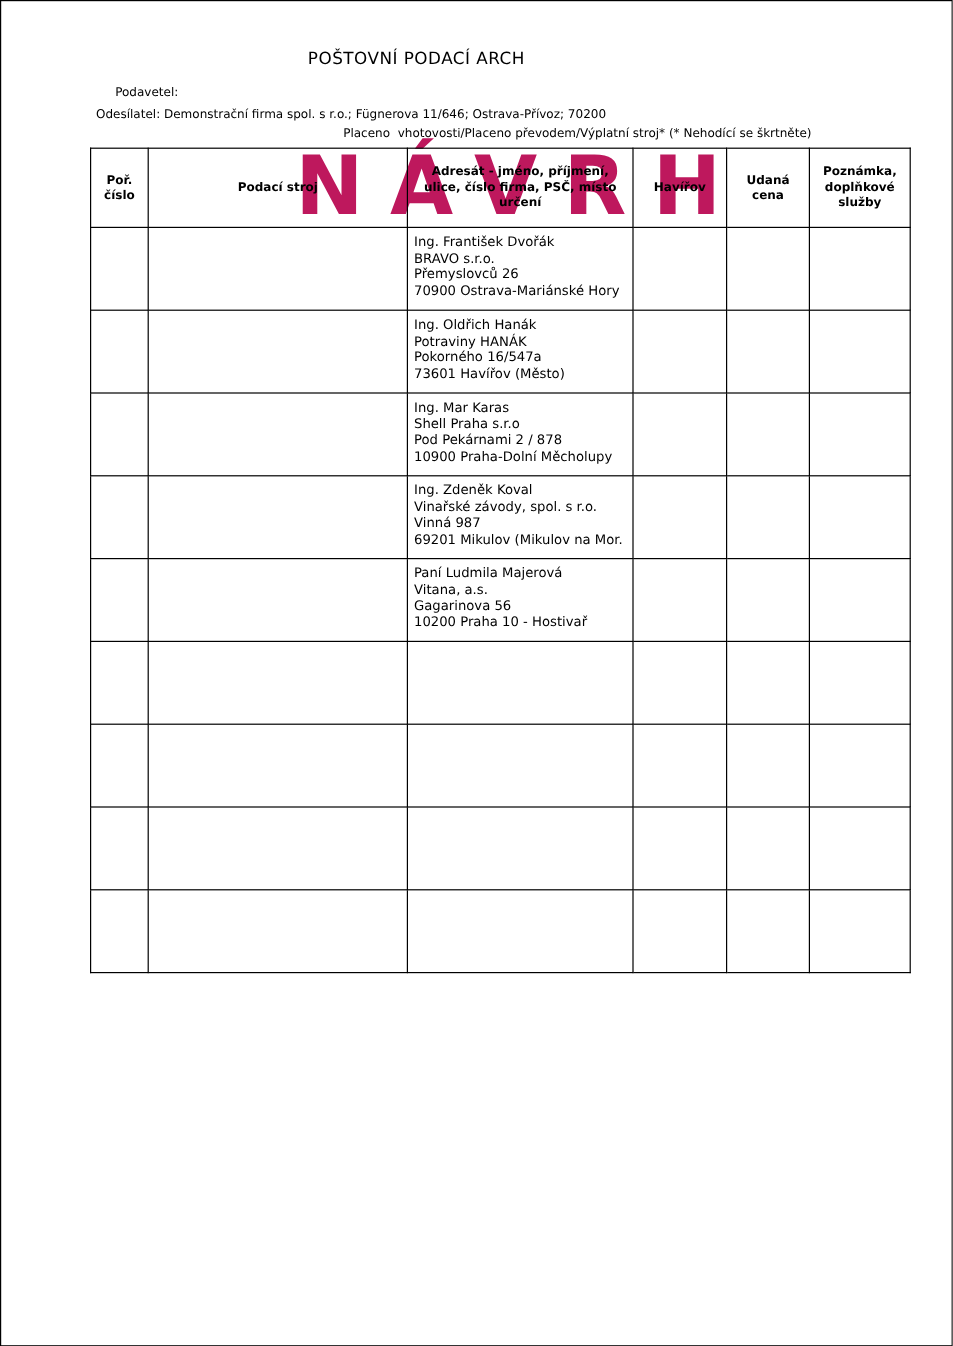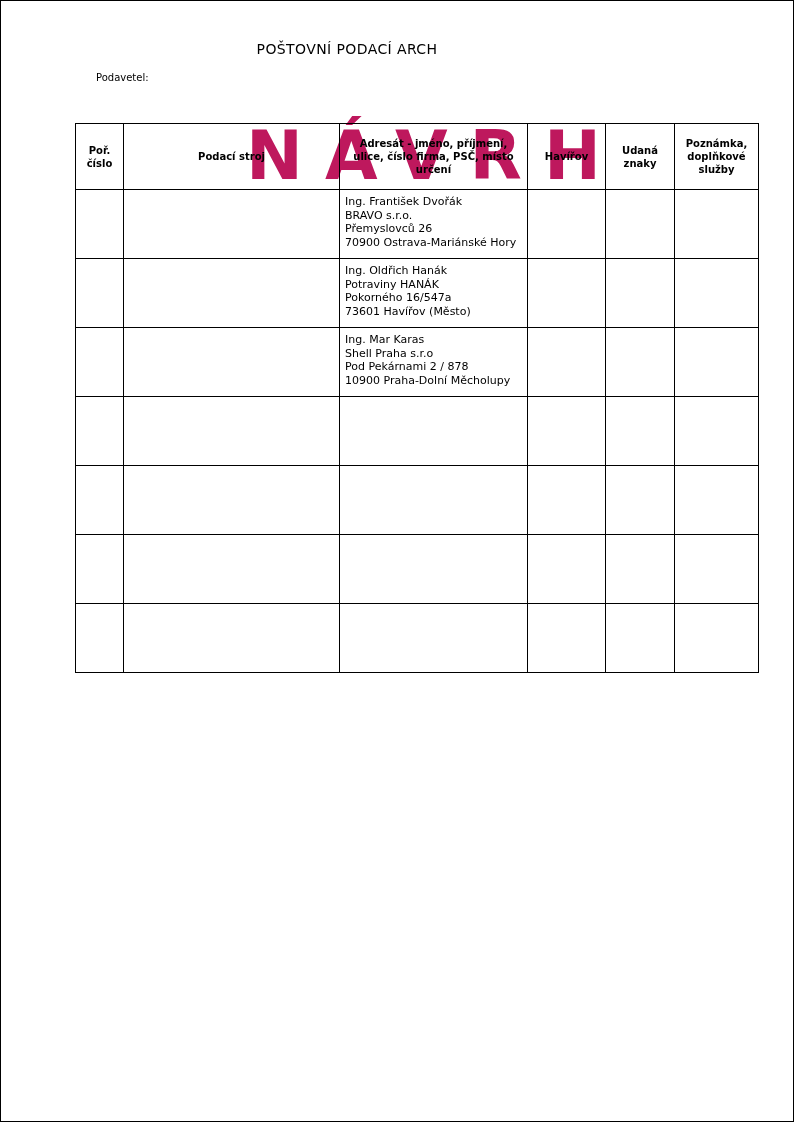--- a/index.html
+++ b/index.html
@@ -90,41 +90,43 @@
 </head>
 <body>
 
 <div class="page">
 
   <div class="watermark">NÁVRH</div>
 
   <div class="doc-title">POŠTOVNÍ PODACÍ ARCH</div>
 
   <div class="txt-line podavatel">Podavetel:</div>
+  <div class="txt-line odesilatel">Odesílatel: Demonstrační firma spol. s r.o.; Fügnerova 11/646; Ostrava-Přívoz; 70200</div>
+  <div class="txt-line placeno">Placeno  vhotovosti/Placeno převodem/Výplatní stroj* (* Nehodící se škrtněte)</div>
 
   <table class="arch">
     <colgroup>
       <col style="width:48px">
       <col style="width:216px">
       <col style="width:188px">
       <col style="width:78px">
       <col style="width:69px">
       <col style="width:84px">
     </colgroup>
     <thead>
       <tr>
         <th>Poř.
 číslo</th>
         <th>Podací stroj</th>
         <th>Adresát - jméno, příjmení,
 ulice, číslo firma, PSČ, místo
 určení</th>
         <th>Havířov</th>
         <th>Udaná
-znaky</th>
+cena</th>
         <th>Poznámka,
 doplňkové
 služby</th>
       </tr>
     </thead>
     <tbody>
       <tr>
         <td></td>
         <td></td>
         <td class="adresat">Ing. František Dvořák
@@ -153,20 +155,42 @@
 Shell Praha s.r.o
 Pod Pekárnami 2 / 878
 10900 Praha-Dolní Měcholupy</td>
         <td></td>
         <td></td>
         <td></td>
       </tr>
       <tr>
         <td></td>
         <td></td>
+        <td class="adresat">Ing. Zdeněk Koval
+Vinařské závody, spol. s r.o.
+Vinná 987
+69201 Mikulov (Mikulov na Mor.</td>
+        <td></td>
+        <td></td>
+        <td></td>
+      </tr>
+      <tr>
+        <td></td>
+        <td></td>
+        <td class="adresat">Paní Ludmila Majerová
+Vitana, a.s.
+Gagarinova 56
+10200 Praha 10 - Hostivař</td>
+        <td></td>
+        <td></td>
+        <td></td>
+      </tr>
+      <tr>
+        <td></td>
+        <td></td>
         <td class="adresat"></td>
         <td></td>
         <td></td>
         <td></td>
       </tr>
       <tr>
         <td></td>
         <td></td>
         <td class="adresat"></td>
         <td></td>

